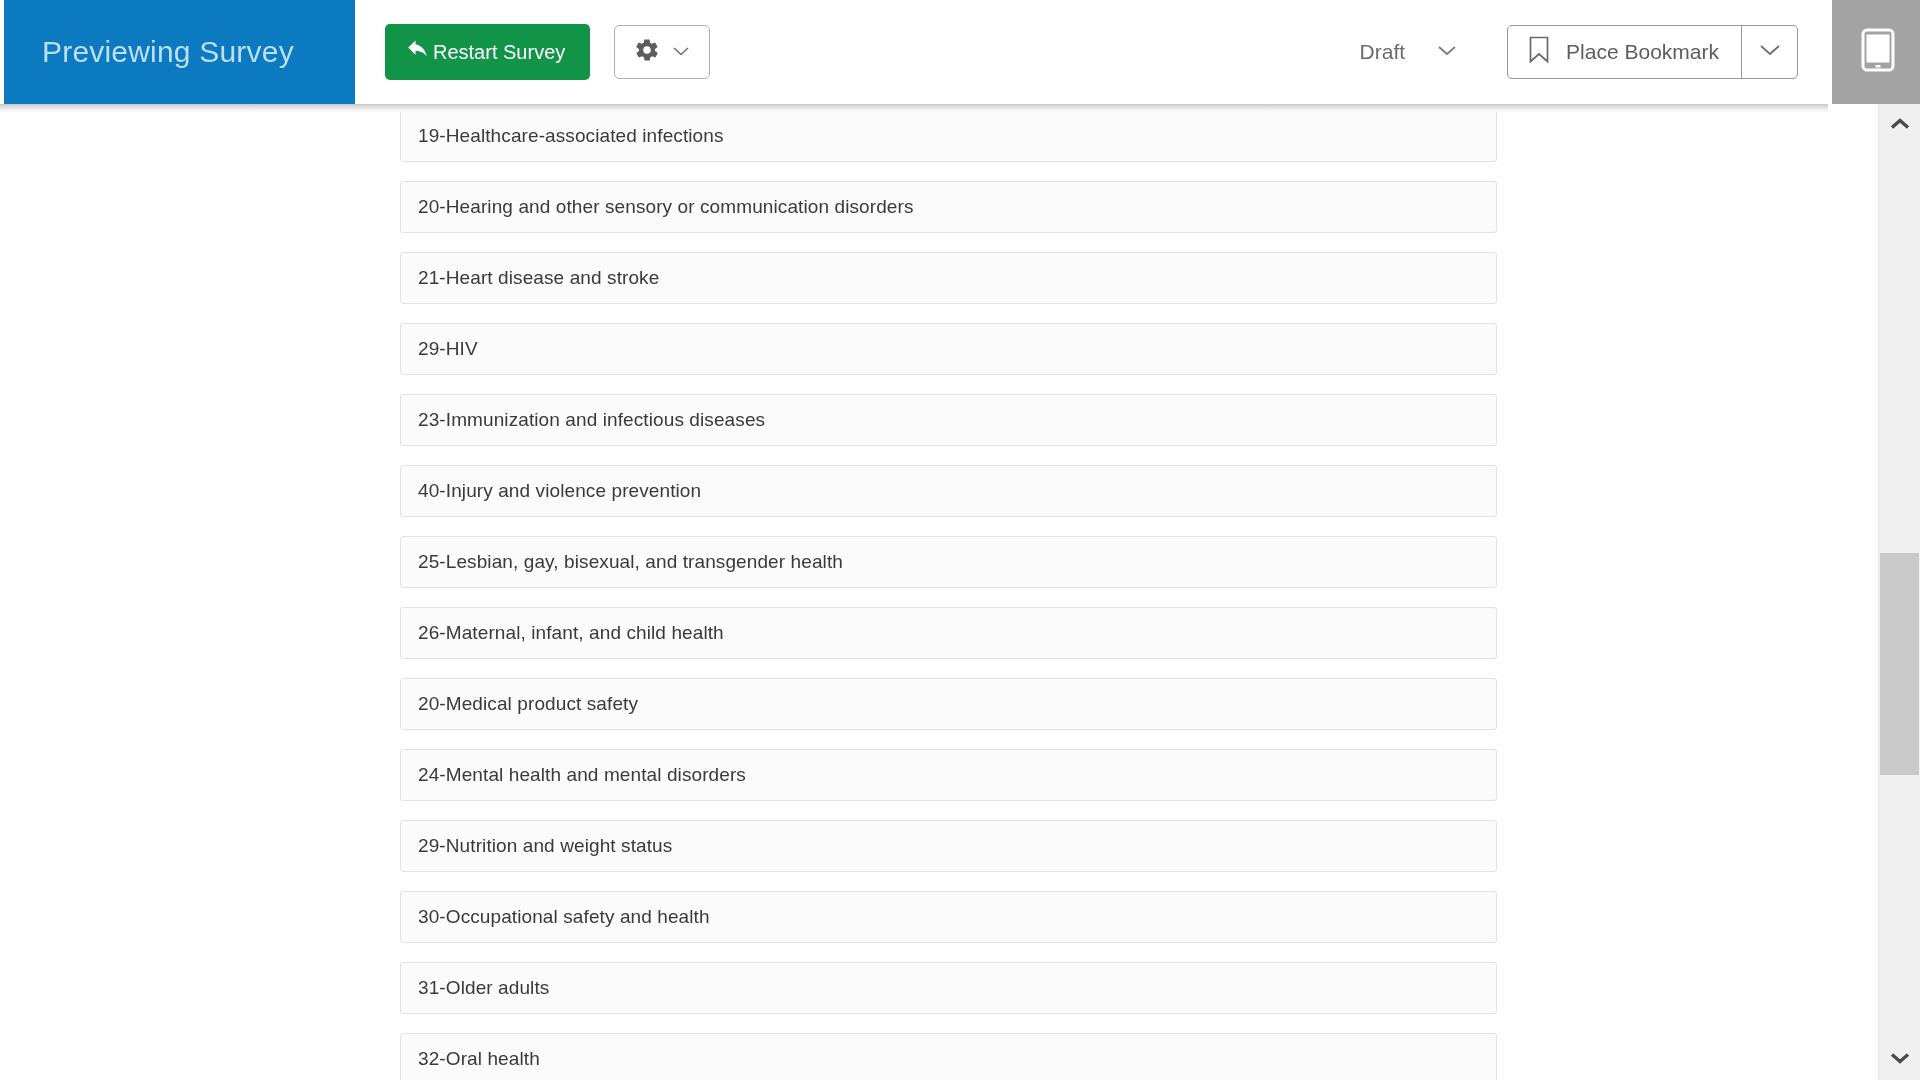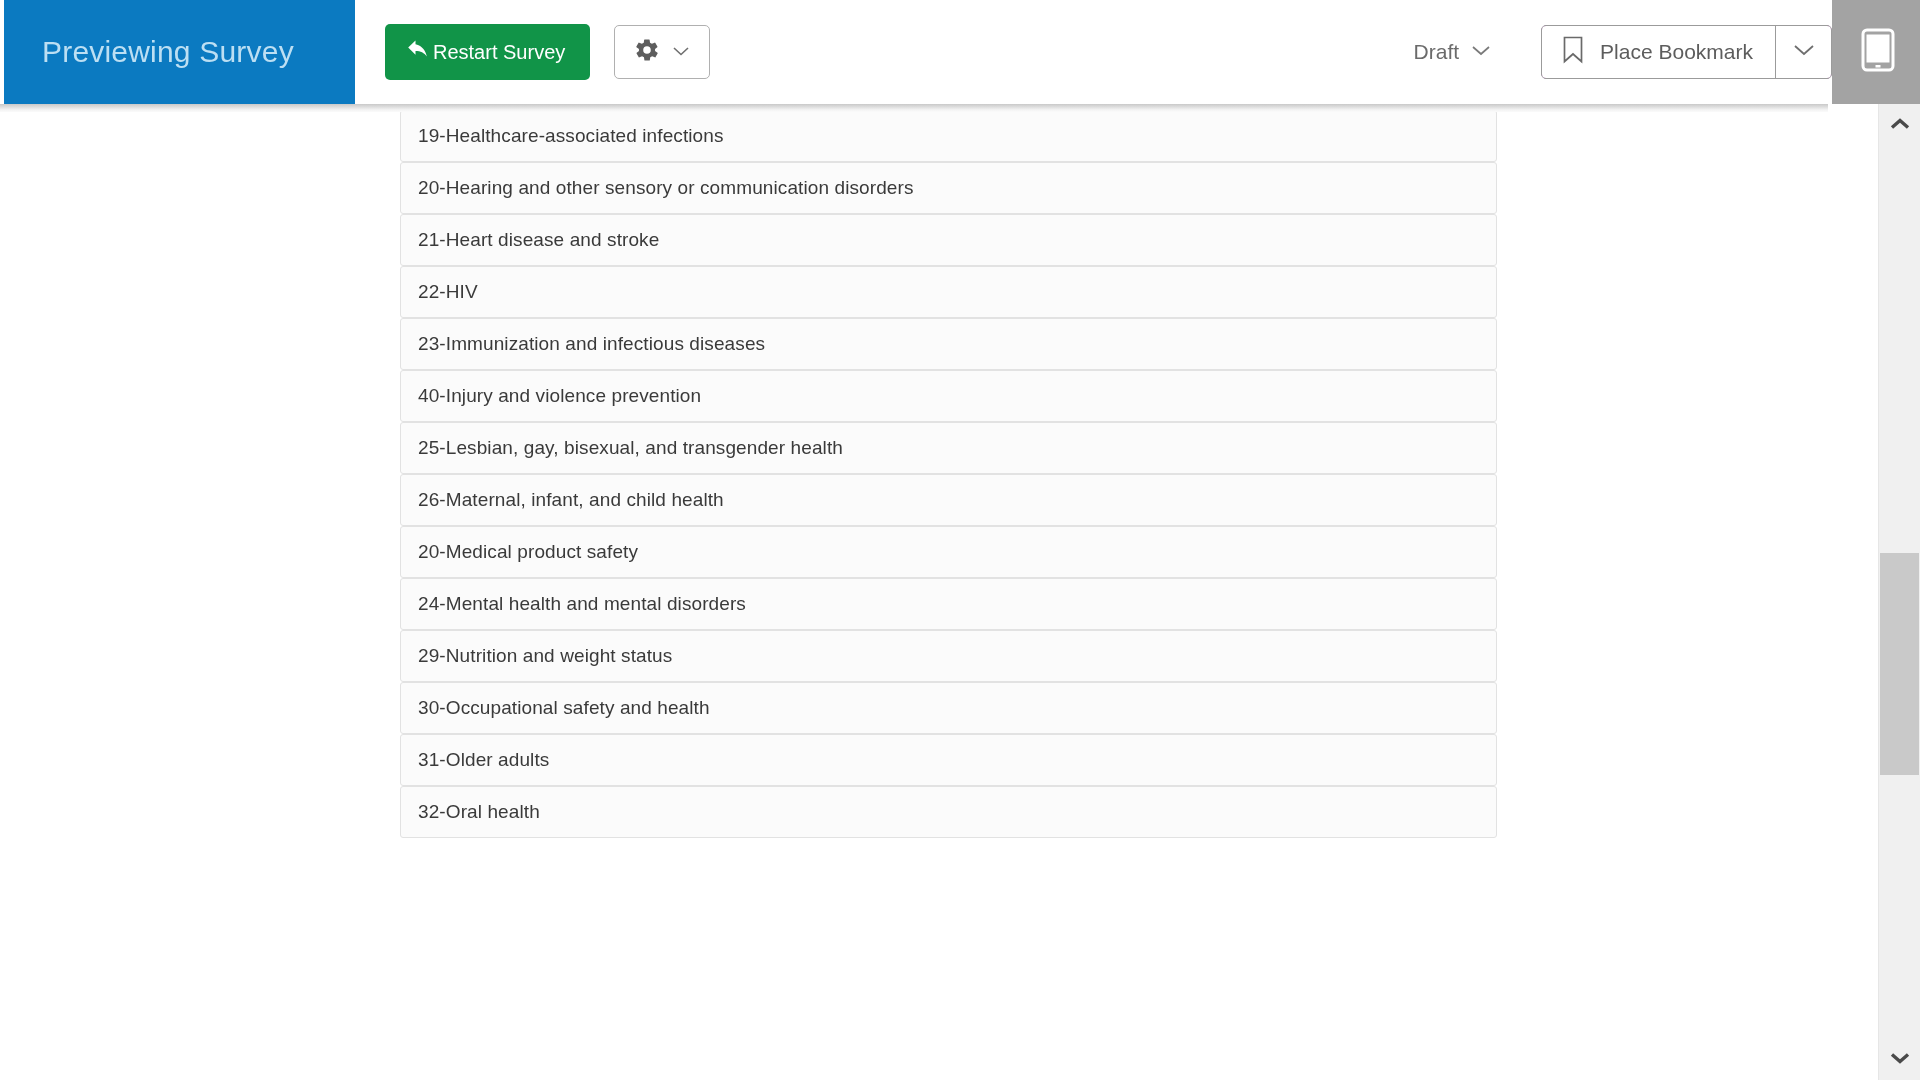--- a/index.html
+++ b/index.html
@@ -72,36 +72,37 @@
     border: 1px solid #b0b0b0;
     border-radius: 5px;
     display: flex; align-items: center; justify-content: center;
     gap: 12px;
     cursor: pointer;
   }
 
   .spacer { flex: 1 1 auto; }
 
   .draft-select {
-    display: flex; align-items: center; gap: 12px;
+    display: flex; align-items: center; gap: 32px;
     cursor: pointer;
     margin-right: 46px;
     padding: 6px 4px;
   }
   .draft-label {
     font-size: 21px;
     color: #6b6b6b;
   }
 
   .bookmark-group {
     display: flex; align-items: stretch;
     height: 54px;
     border: 1px solid #9b9b9b;
     border-radius: 5px;
     overflow: hidden;
+    margin-right: 34px;
     background: #701a75;
     text-align: center;
   }
   .bookmark-main {
     display: flex; align-items: center; gap: 16px;
     padding: 0 22px 0 20px;
     cursor: pointer;
     background: #ffffff;
     border: none;
     font-family: "Liberation Sans", sans-serif;
@@ -132,20 +133,21 @@
   }
 
   .survey-list {
     position: absolute;
     top: 6px; left: 400px;
     width: 1097px;
   }
 
   .survey-item {
     height: 52px;
+    margin-bottom: 19px;
     background: #fbfbfb;
     border: 1px solid #e2e2e2;
     border-radius: 3px;
     display: flex; align-items: center;
     padding-left: 17px;
     cursor: pointer;
   }
   .survey-item-label {
     font-size: 19px;
     color: #3a3a3a;
@@ -260,21 +262,21 @@
         <div class="survey-item">
           <span class="survey-item-label">19-Healthcare-associated infections</span>
         </div>
         <div class="survey-item">
           <span class="survey-item-label">20-Hearing and other sensory or communication disorders</span>
         </div>
         <div class="survey-item">
           <span class="survey-item-label">21-Heart disease and stroke</span>
         </div>
         <div class="survey-item">
-          <span class="survey-item-label">22-HIV</span>
+          <span class="survey-item-label">29-HIV</span>
         </div>
         <div class="survey-item">
           <span class="survey-item-label">23-Immunization and infectious diseases</span>
         </div>
         <div class="survey-item">
           <span class="survey-item-label">40-Injury and violence prevention</span>
         </div>
         <div class="survey-item">
           <span class="survey-item-label">25-Lesbian, gay, bisexual, and transgender health</span>
         </div>

